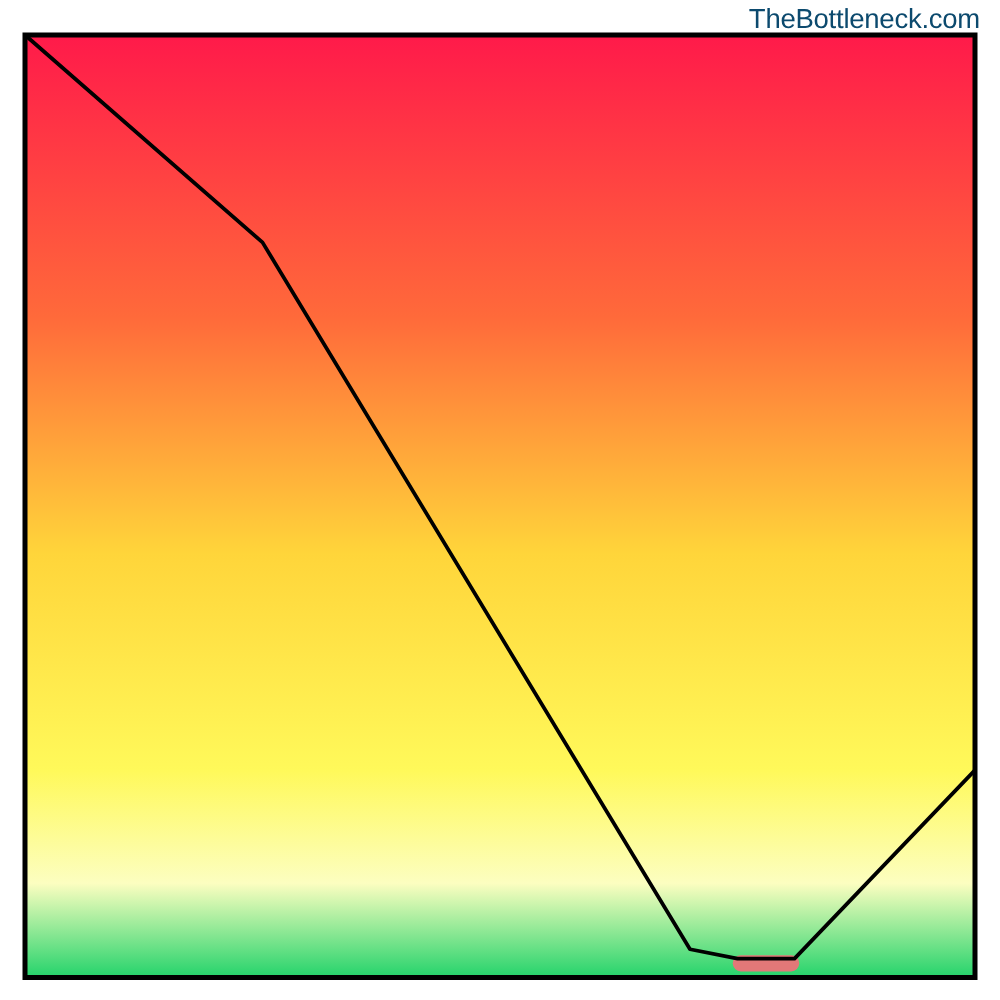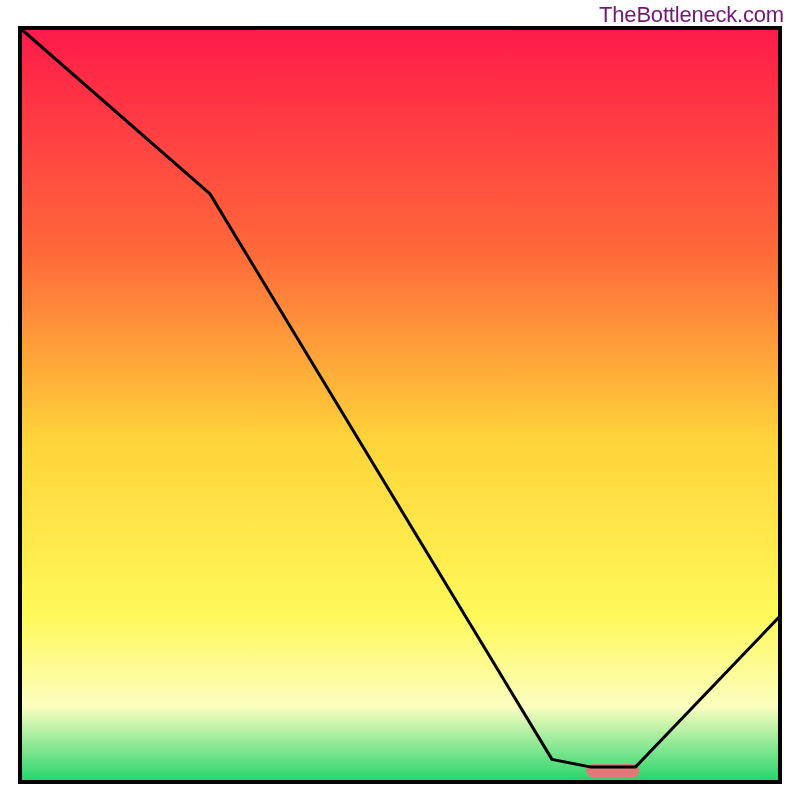--- a/index.html
+++ b/index.html
@@ -13,21 +13,21 @@
   }
   .container {
     position: relative;
     width: 800px;
     height: 800px;
   }
   .watermark {
     position: absolute;
     top: 2px;
     right: 16px;
-    color: #701a75;
+    color: #0c4a6e;
     font-size: 22px;
     font-weight: 500;
     letter-spacing: -0.2px;
   }
   svg {
     display: block;
     position: absolute;
     left: 0;
     top: 0;
   }

